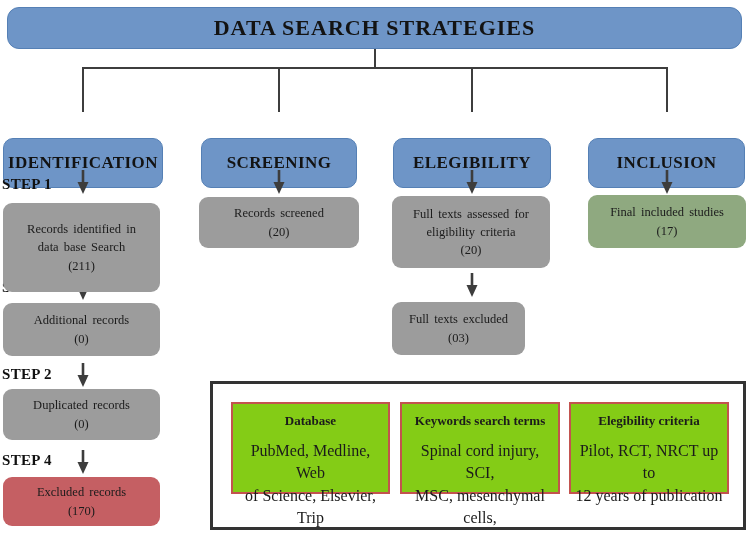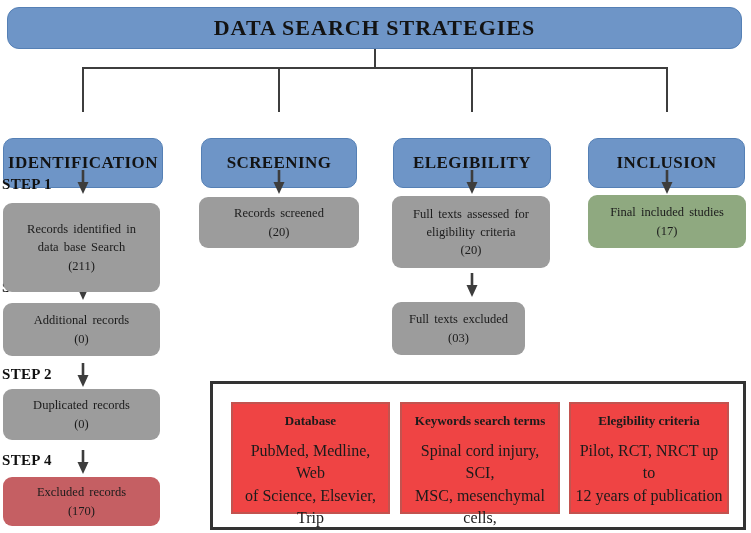--- a/index.html
+++ b/index.html
@@ -60,22 +60,22 @@
   .arrow { position: absolute; width: 14px; height: 25px; }
   .legend {
     position: absolute;
     left: 210px; top: 381px; width: 536px; height: 149px;
     border: 3px solid #333333;
     background: #ffffff;
     box-sizing: border-box;
   }
   .pink {
     position: absolute;
-    top: 402px; height: 112px;
-    background: #ef4444;
+    top: 402px; height: 92px;
+    background: #84cc16;
     border: 2px solid #c3534f;
     box-sizing: border-box;
     text-align: center;
     padding: 9px 4px 4px 4px;
     color: #1b1b1b;
   }
   .ptitle { display: block; font-weight: bold; font-size: 13px; margin-bottom: 11px; }
   .pbody  { display: block; font-size: 16px; line-height: 1.4; white-space: pre-line; }
 </style>
 </head>

